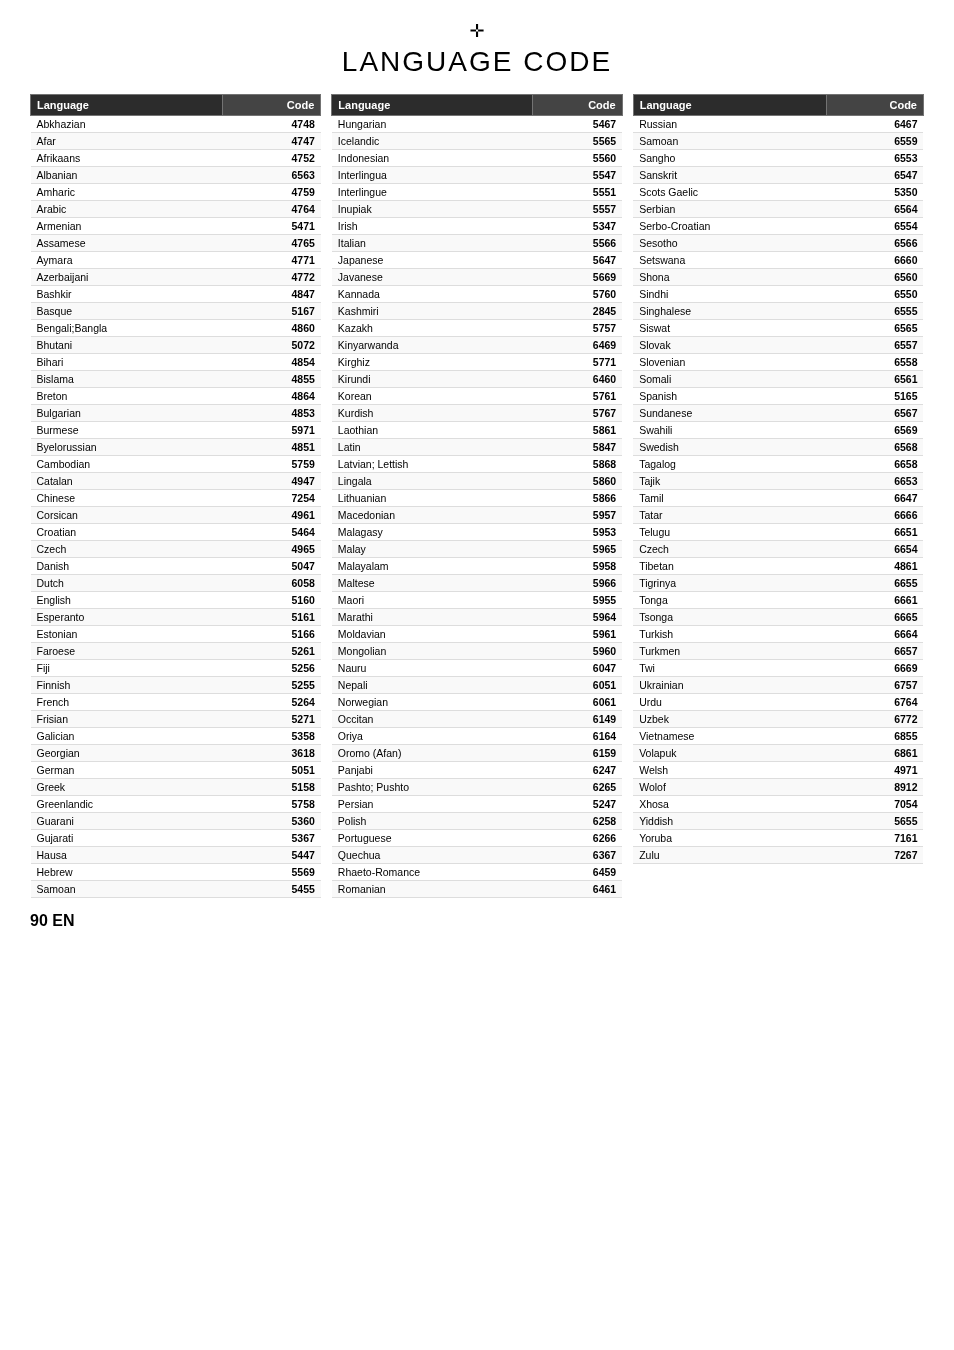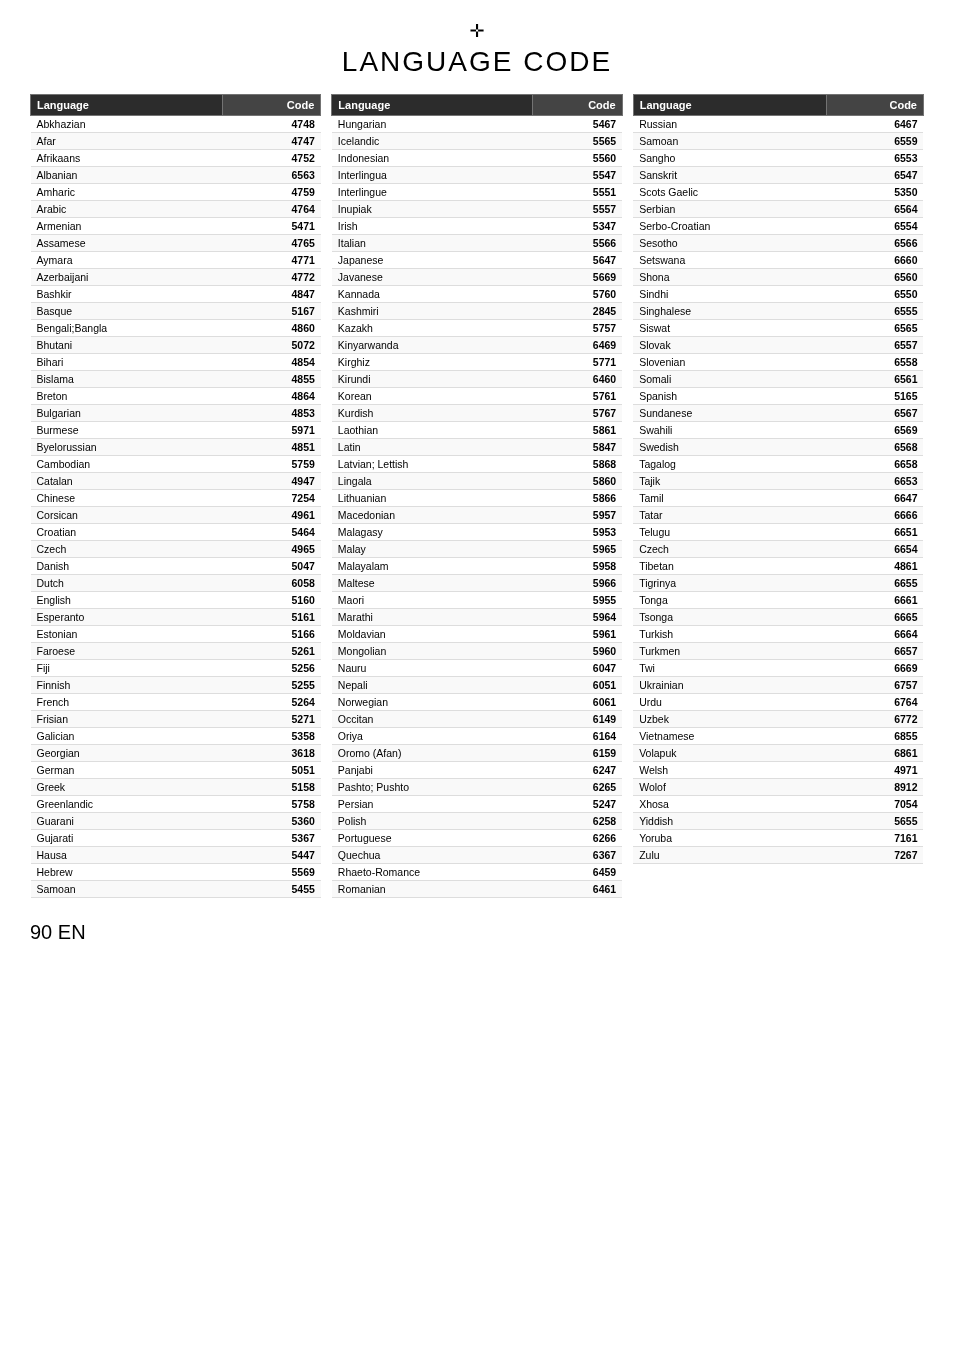--- a/index.html
+++ b/index.html
@@ -59,23 +59,23 @@
       text-align: right;
       font-weight: bold;
     }
     .lang-table tr:nth-child(even) td {
       background: #f9f9f9;
     }
     .col-separator {
       width: 10px;
     }
     .footer {
-      margin-top: 23px;
-      font-size: 20px;
-      font-weight: normal;
+      margin-top: 14px;
+      font-size: 16px;
+      font-weight: bold;
     }
   </style>
 </head>
 <body>
 
 <div>
   <div class="page-header">
     <span class="compass-icon">✛</span>
     <h1 class="title">LANGUAGE CODE</h1>
   </div>

